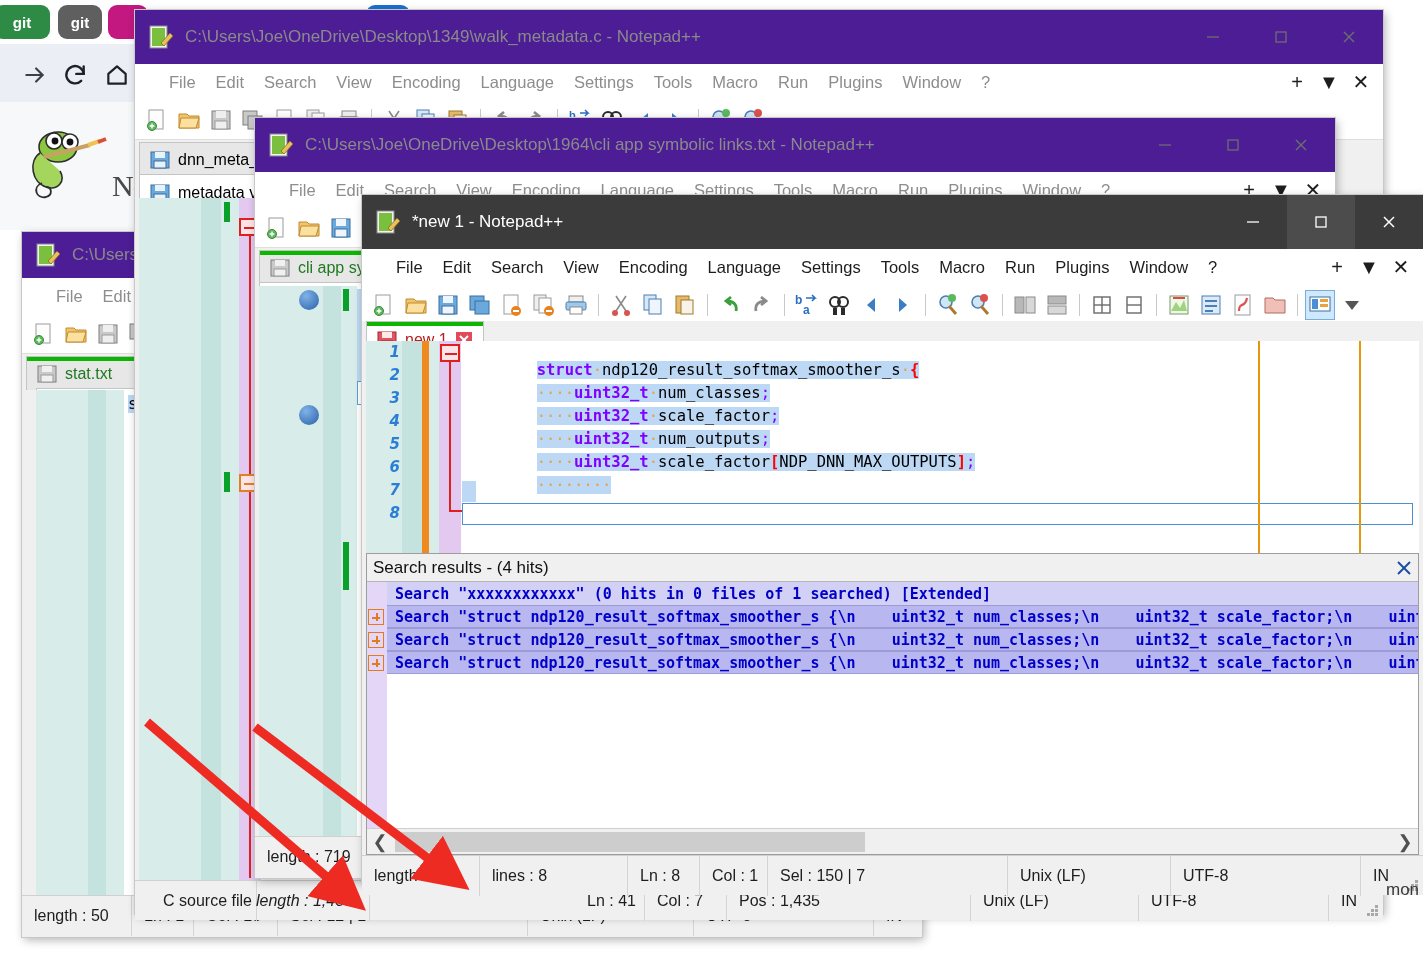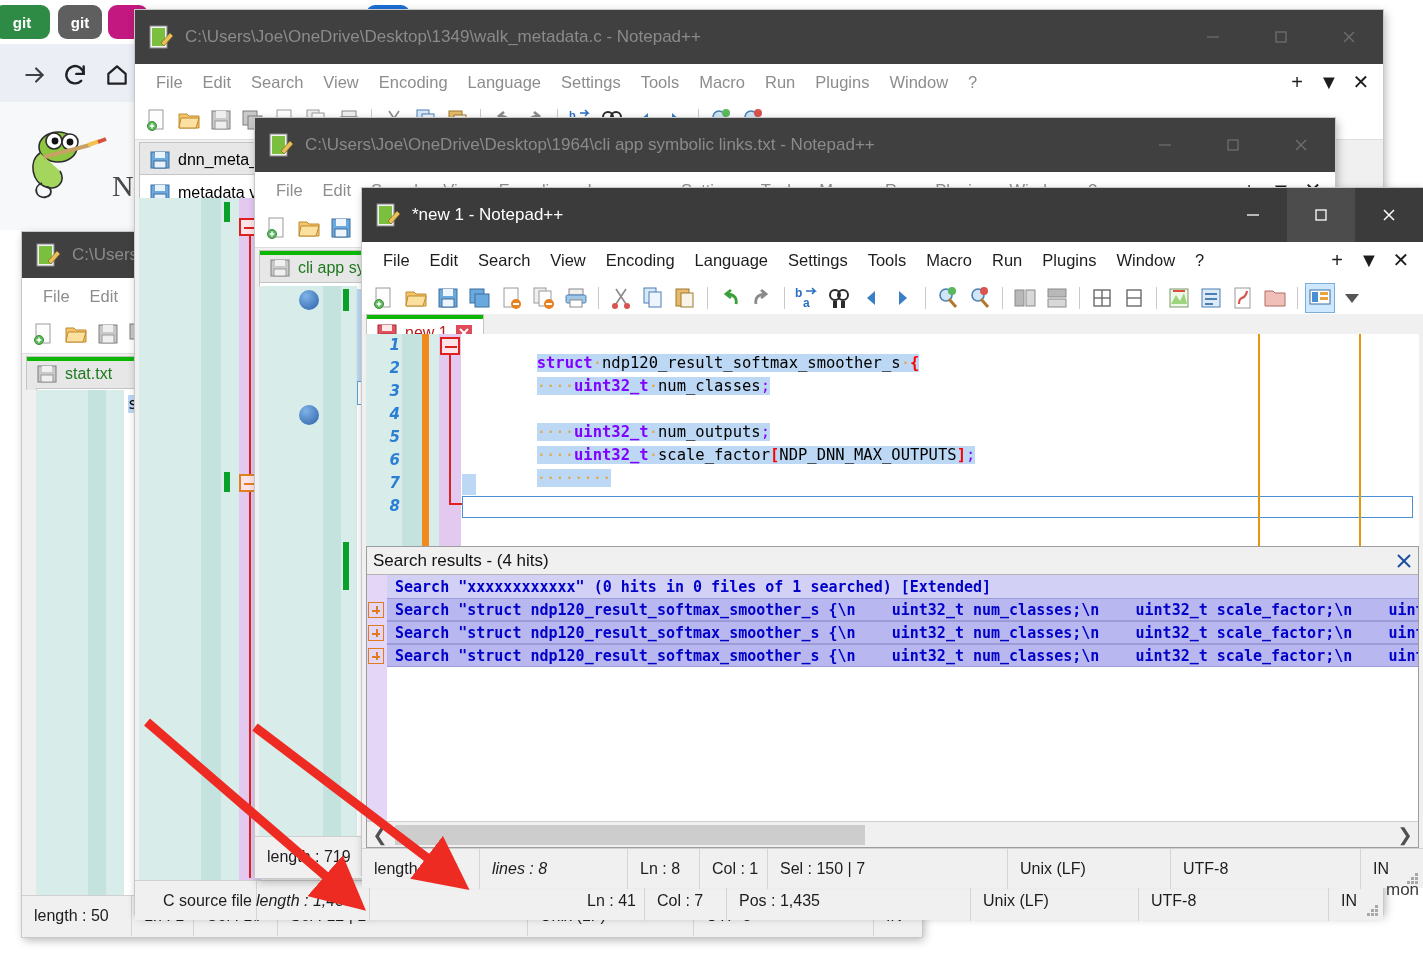--- a/index.html
+++ b/index.html
@@ -23,34 +23,34 @@
   .nav-ico svg { width:26px; height:26px; }
   .browser-body { position:absolute; left:0; top:102px; width:420px; height:128px; background:#f7f8fa;
                   display:flex; align-items:center; padding-left:26px; }
   .npp-logo { display:flex; align-items:flex-end; }
   .npp-wordmark { font-family:"Liberation Serif", serif; font-size:30px; color:#4a4a4a; letter-spacing:-1px;
                   margin-left:2px; margin-bottom:2px; }
 
   
   .npp { position:absolute; background:#f0f0f0; box-shadow: 0 0 0 1px #c8c8c8, 2px 3px 9px rgba(0,0,0,0.30); }
   .npp .titlebar { position:absolute; left:0; top:0; height:54px; width:100%;
-                   display:flex; align-items:center; background:#404040; }
+                   display:flex; align-items:center; background:#4c1d95; }
   .npp.active .titlebar { background:#3b3b3b; }
   .npp .title-icon { width:24px; height:26px; margin-left:14px; margin-right:12px; flex:none; }
   .npp .title-text { font-size:17px; color:#8a8a8a; white-space:nowrap; overflow:hidden; }
   .npp.active .title-text { color:#ffffff; }
   .npp .wbtns { position:absolute; right:0; top:0; height:54px; display:flex; }
   .npp .wbtn { width:68px; height:54px; display:flex; align-items:center; justify-content:center; }
   .npp .wbtn svg { width:16px; height:16px; }
   .npp.active .wbtn svg { stroke:#ffffff; }
   .npp:not(.active) .wbtn svg { stroke:#6d6d6d; }
   .npp.active .wbtn.hl { background:#4c4c4c; }
 
   .npp .menubar { position:absolute; left:0; height:36px; width:100%; background:#fff;
-                  display:flex; align-items:center; padding-left:11px; }
+                  display:flex; align-items:center; padding-left:24px; }
   .npp .menuitem { font-size:16.5px; color:#8d8d8d; padding:0 10px; white-space:nowrap; }
   .npp.active .menuitem { color:#1d1d1d; }
   .npp .menuright { position:absolute; right:6px; top:0; height:36px; display:flex; align-items:center; gap:0; }
   .npp .mr { width:32px; height:36px; display:flex; align-items:center; justify-content:center;
              font-size:20px; color:#1d1d1d; }
 
   .npp .toolbar { position:absolute; left:0; height:40px; width:100%; background:#fff;
                   border-bottom:1px solid #dedede; display:flex; align-items:center; padding-left:6px; }
   .tb { width:30px; height:30px; margin:0 1px; position:relative; display:flex; align-items:center; justify-content:center;}
   .tb svg { width:24px; height:24px; }
@@ -595,21 +595,21 @@
             <rect x="6" y="10" width="3" height="3"></rect>
             <rect x="10" y="6" width="3" height="3"></rect>
             <rect x="2" y="10" width="3" height="3"></rect>
             <rect x="10" y="2" width="3" height="3"></rect>
             <rect x="6" y="6" width="3" height="3"></rect>
           </g>
         </svg>
     </div>
   </div>
 
-  <div class="npp active" style="left:362px; top:188px; width:1061px; height:687px;">
+  <div class="npp active" style="left:362px; top:195px; width:1061px; height:687px;">
     <div class="titlebar">
       <svg class="title-icon" viewBox="0 0 24 26">
         <rect x="1" y="2" width="17" height="22" fill="#f2f2f2" stroke="#8a8a8a"></rect>
         <rect x="3" y="4" width="13" height="18" fill="#7bbf3f"></rect>
         <path d="M12 19 L21 9 L24 12 L15 22 Z" fill="#e8c15a" stroke="#8a6a1f" stroke-width="0.8"></path>
       </svg>
       <div class="title-text">*new 1 - Notepad++</div>
       <div class="wbtns">
         <div class="wbtn">
             <svg viewBox="0 0 16 16">
@@ -881,20 +881,23 @@
       <div class="lnum" style="top:117px;right:1019px;">6</div>
       <div class="lnum" style="top:140px;right:1019px;">7</div>
       <div class="lnum" style="top:163px;right:1019px;">8</div>
 
       <div class="codeline" style="left:96px;top:2px;">
         <span class="sel"><span class="kw">struct</span><span class="ws">·</span><span class="id">ndp120_result_softmax_smoother_s</span><span class="ws">·</span><span class="br">{</span></span>
       </div>
       <div class="codeline" style="left:96px;top:25px;">
         <span class="sel"><span class="ws">····</span><span class="typ">uint32_t</span><span class="ws">·</span><span class="id">num_classes</span><span class="op">;</span></span>
       </div>
+      <div class="codeline" style="left:96px;top:48px;">
+        <span class="sel"><span class="ws">····</span><span class="typ">uint32_t</span><span class="ws">·</span><span class="id">scale_factor</span><span class="op">;</span></span>
+      </div>
       <div class="codeline" style="left:96px;top:71px;">
         <span class="sel"><span class="ws">····</span><span class="typ">uint32_t</span><span class="ws">·</span><span class="id">num_outputs</span><span class="op">;</span></span>
       </div>
       <div class="codeline" style="left:96px;top:94px;">
         <span class="sel"><span class="ws">····</span><span class="typ">uint32_t</span><span class="ws">·</span><span class="id">scale_factor</span><span class="br">[</span><span class="id">NDP_DNN_MAX_OUTPUTS</span><span class="br">]</span><span class="op">;</span></span>
       </div>
       <div class="codeline" style="left:96px;top:117px;">
         <span class="sel"><span class="ws">········</span></span>
       </div>
       <div class="codeline sel" style="left:96px;top:140px;width:14px;height:21px;"></div>
@@ -934,21 +937,21 @@
         <div class="srthumb"></div>
         <div class="srarrow" style="right:0;">❯</div>
       </div>
     </div>
 
     <div style="position:absolute;left:896px;top:146px;width:2px;height:212px;background:#e8960c;"></div>
     <div style="position:absolute;left:997px;top:146px;width:2px;height:212px;background:#e8960c;"></div>
 
     <div class="statusbar" style="top:660px;">
       <div class="sb" style="left:0;width:118px;">length : 180</div>
-      <div class="sb" style="left:118px;width:148px;font-style:italic;">lines : 8</div>
+      <div class="sb" style="left:118px;width:148px;">lines : 8</div>
       <div class="sb" style="left:266px;width:72px;">Ln : 8</div>
       <div class="sb" style="left:338px;width:68px;">Col : 1</div>
       <div class="sb" style="left:406px;width:240px;">Sel : 150 | 7</div>
       <div class="sb" style="left:646px;width:163px;">Unix (LF)</div>
       <div class="sb" style="left:809px;width:190px;">UTF-8</div>
       <div class="sb nb" style="left:999px;width:62px;">IN</div>
       <svg class="grip" viewBox="0 0 14 14">
           <g fill="#a8a8a8">
             <rect x="10" y="10" width="3" height="3"></rect>
             <rect x="6" y="10" width="3" height="3"></rect>

